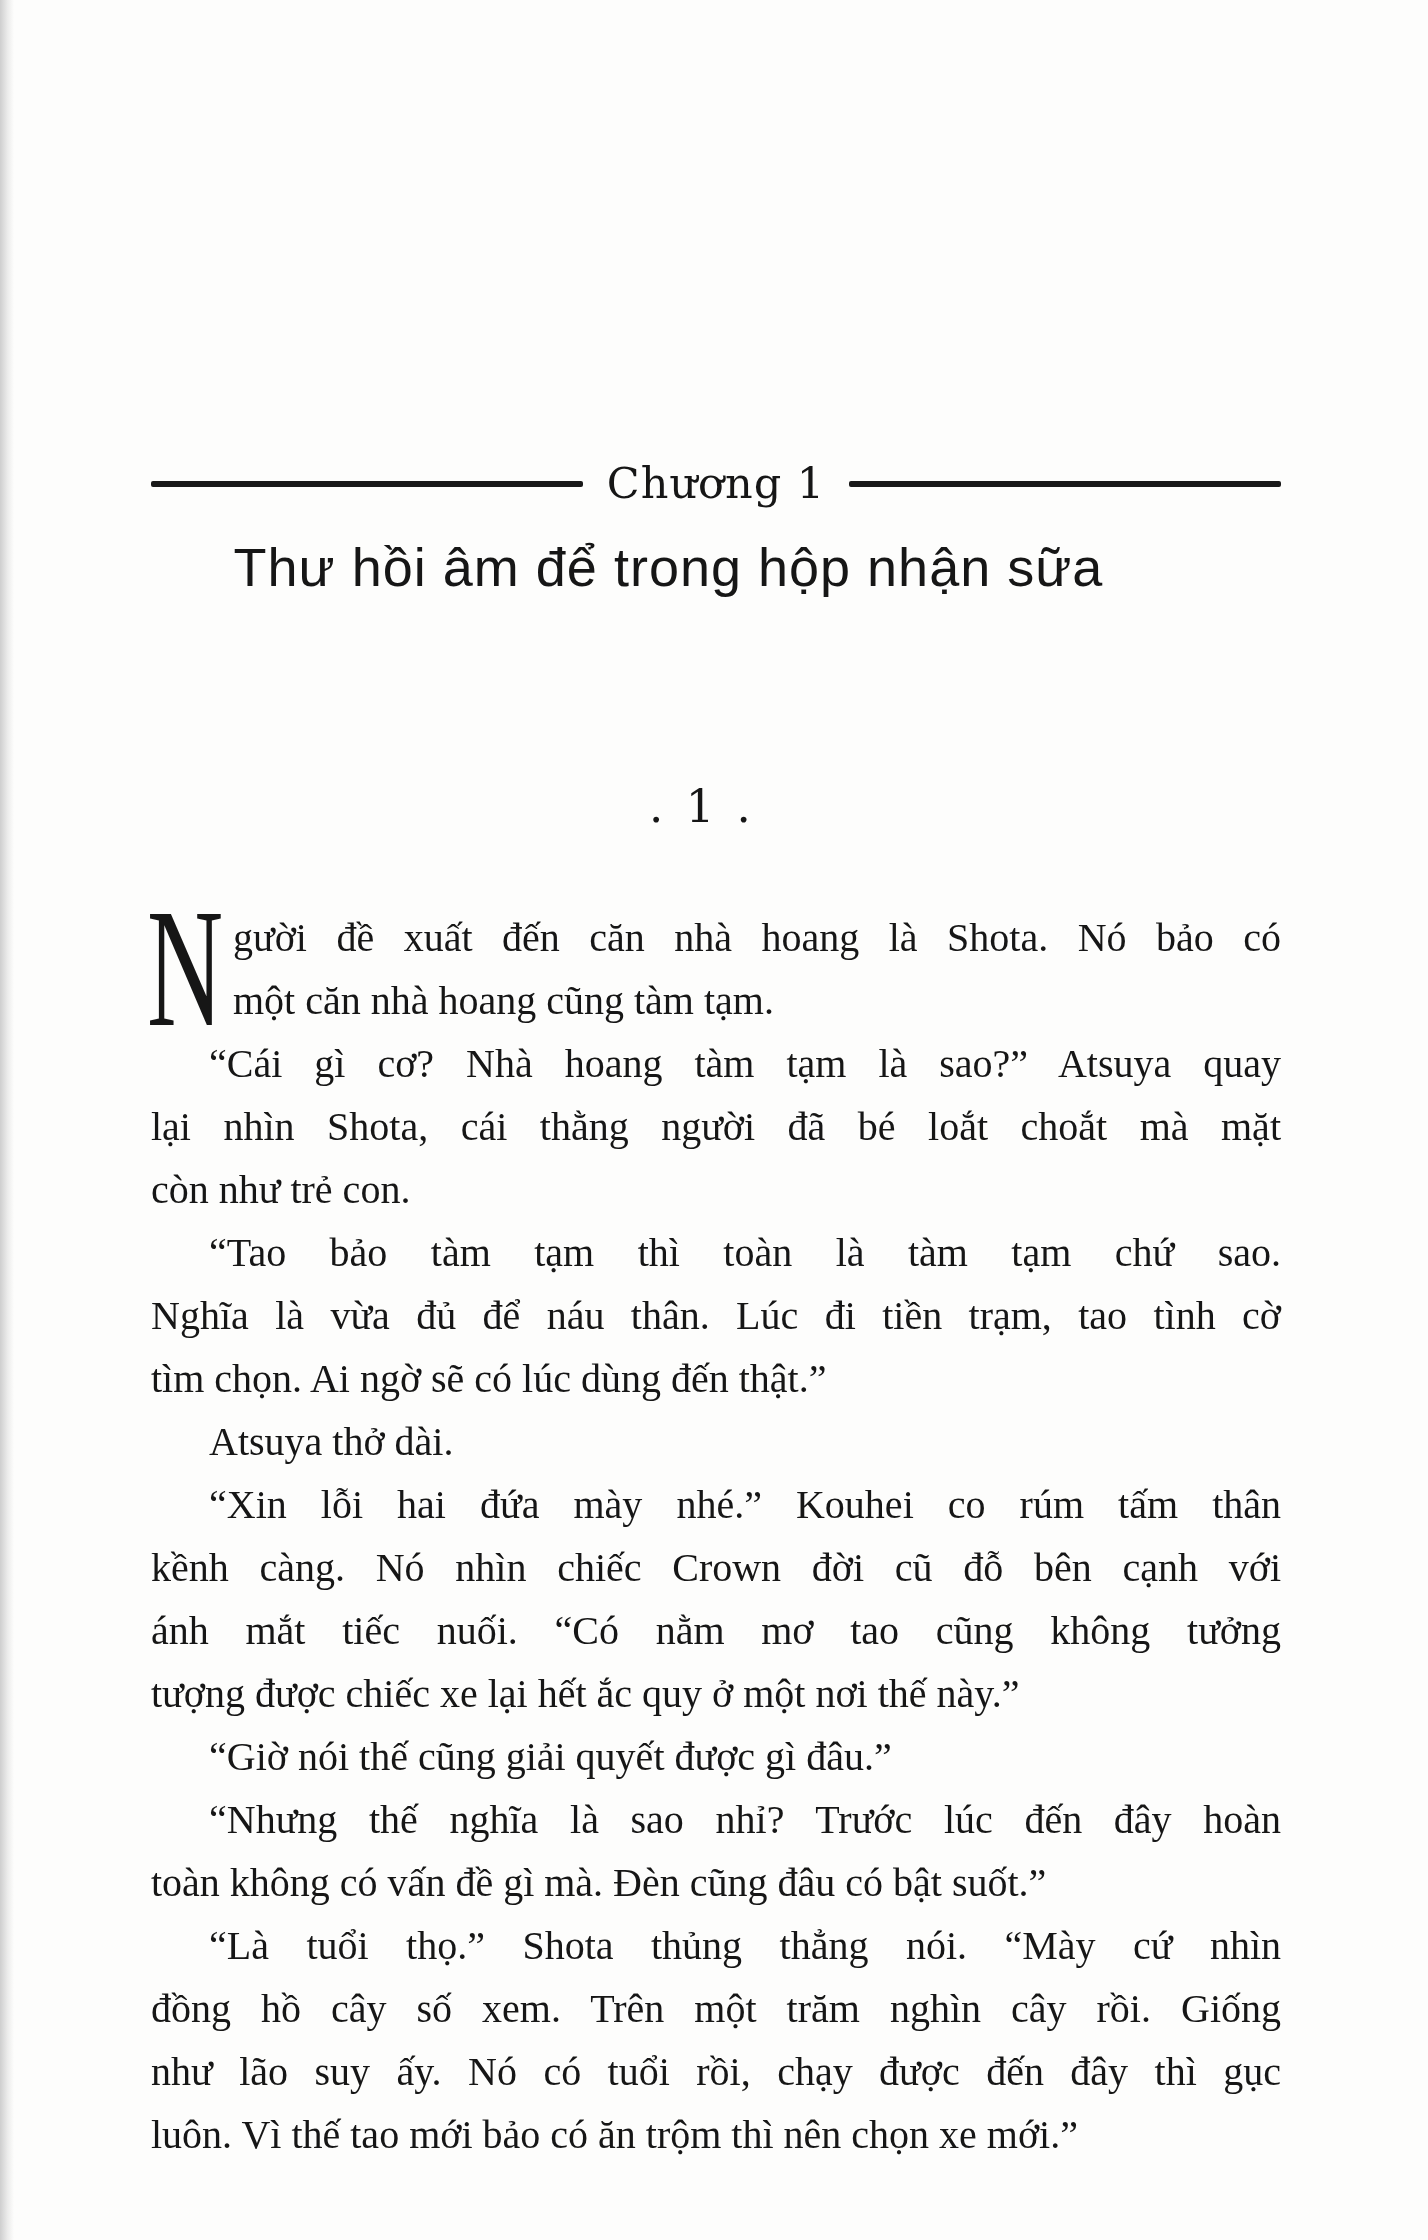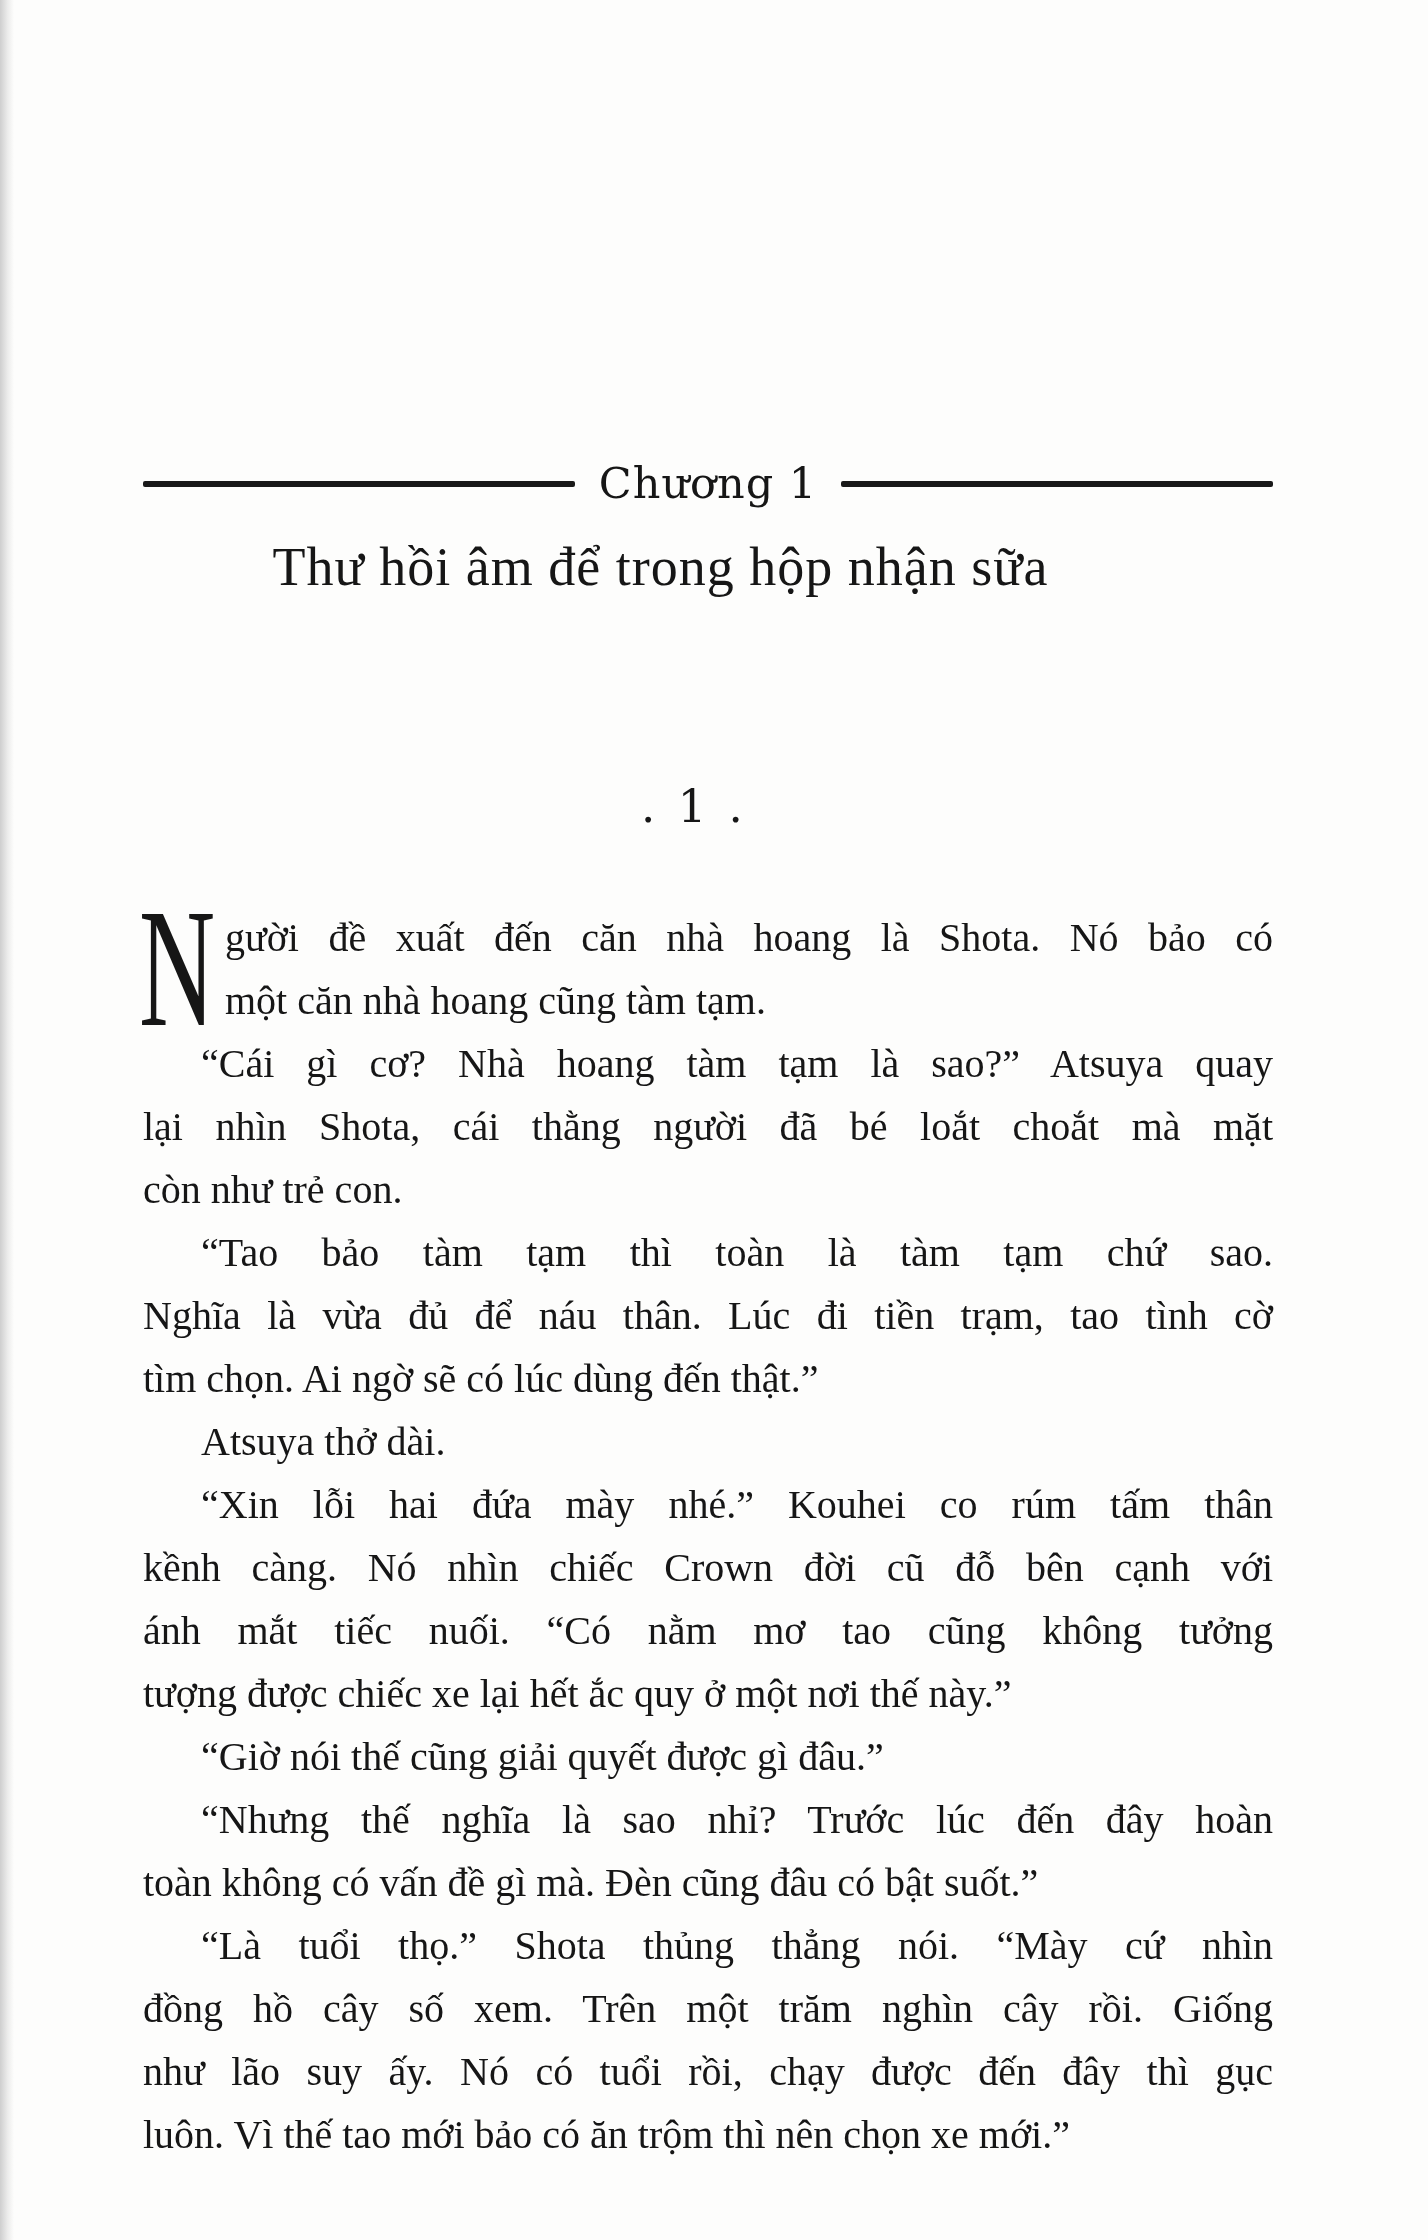--- a/index.html
+++ b/index.html
@@ -19,21 +19,21 @@
   .edge-shadow {
     position: absolute;
     left: 0; top: 0; bottom: 0;
     width: 14px;
     background: linear-gradient(to right, #c6c6c6 0%, #e9e9e8 55%, rgba(255,255,255,0) 100%);
     opacity: .85;
   }
 
   .content {
     position: absolute;
-    left: 143px;
+    left: 151px;
     top: 0;
     width: 1130px;
   }
 
   
   .chapter-header {
     margin-top: 460px;
     display: flex;
     align-items: center;
     gap: 24px;
@@ -50,21 +50,21 @@
     font-size: 43px;
     line-height: 1.1;
     letter-spacing: 1px;
     white-space: nowrap;
   }
 
   .chapter-title {
     margin: 28px 0 0 0;
     padding-right: 95px;           
     text-align: center;
-    font-family: Liberation Serif, serif;
+    font-family: Liberation Sans, sans-serif;
     font-weight: normal;
     font-size: 54px;
     line-height: 1.2;
     letter-spacing: 1px;
   }
 
   .section-marker {
     margin-top: 182px;
     padding-right: 28px;
     text-align: center;

